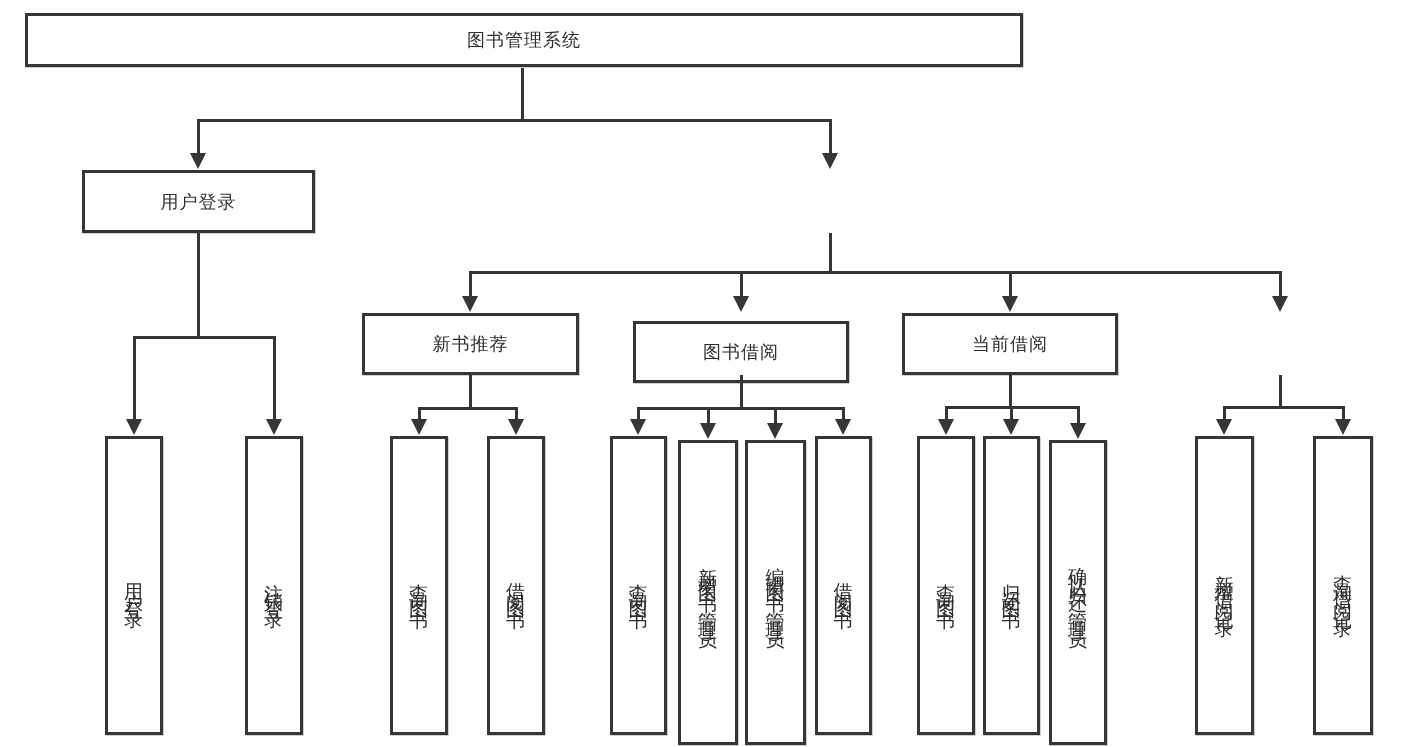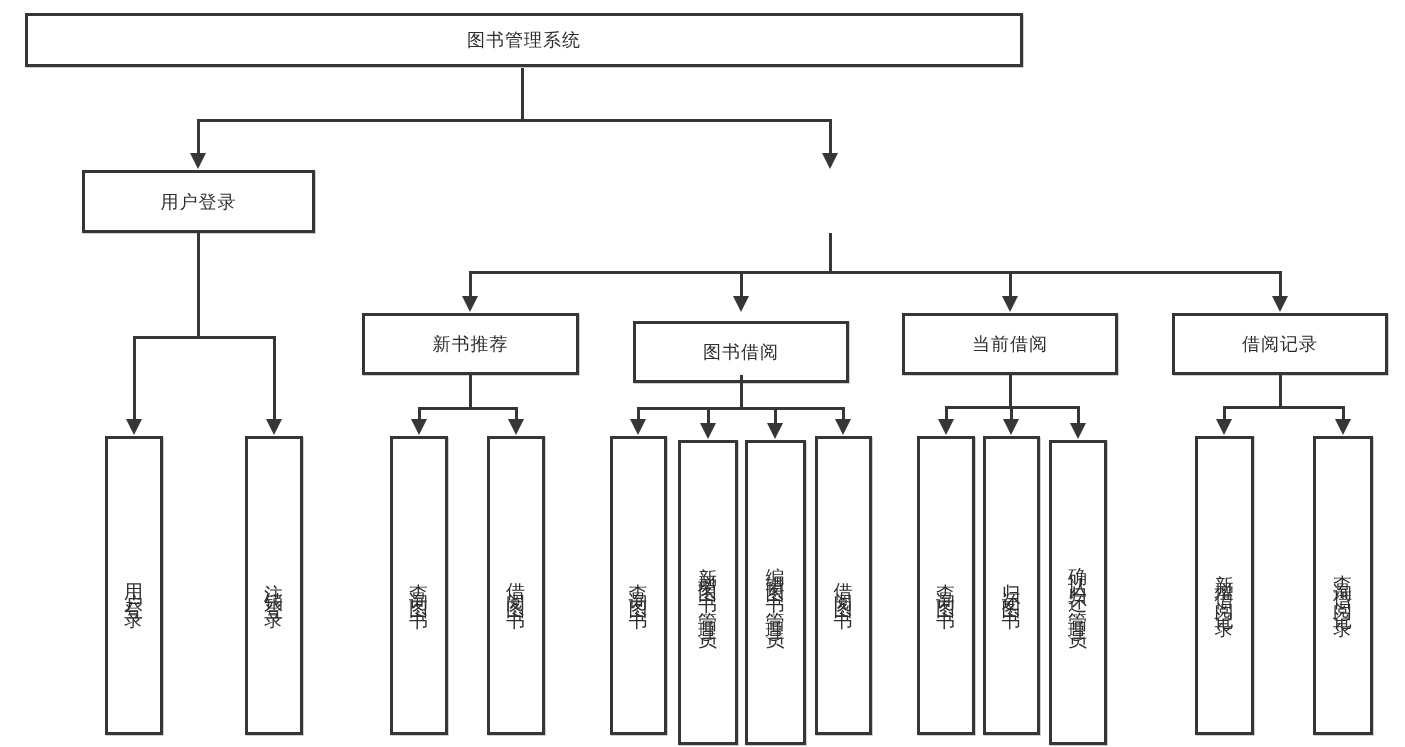--- a/index.html
+++ b/index.html
@@ -104,23 +104,20 @@
 
   <div class="hbox" style="left:362px; top:313px; width:217px; height:62px;">
     <span>新书推荐</span>
   </div>
   <div class="hbox" style="left:633px; top:313px; width:216px; height:62px;margin-top:8px;">
     <span>图书借阅</span>
   </div>
   <div class="hbox" style="left:902px; top:313px; width:216px; height:62px;">
     <span>当前借阅</span>
   </div>
-  <div class="hbox" style="left:1172px; top:313px; width:216px; height:62px;">
-    <span>借阅记录</span>
-  </div>
 
   <div class="vline" style="left:469px; top:375px; height:32px;"></div>
   <div class="hline" style="left:418px; top:407px; width:99px;"></div>
   <div class="vline" style="left:418px; top:407px; height:12px;"></div>
   <div class="arrow" style="left:411px; top:419px;"></div>
   <div class="vline" style="left:515px; top:407px; height:12px;"></div>
   <div class="arrow" style="left:508px; top:419px;"></div>
 
   <div class="vline" style="left:740px; top:375px; height:32px;"></div>
   <div class="hline" style="left:637px; top:407px; width:208px;"></div>

